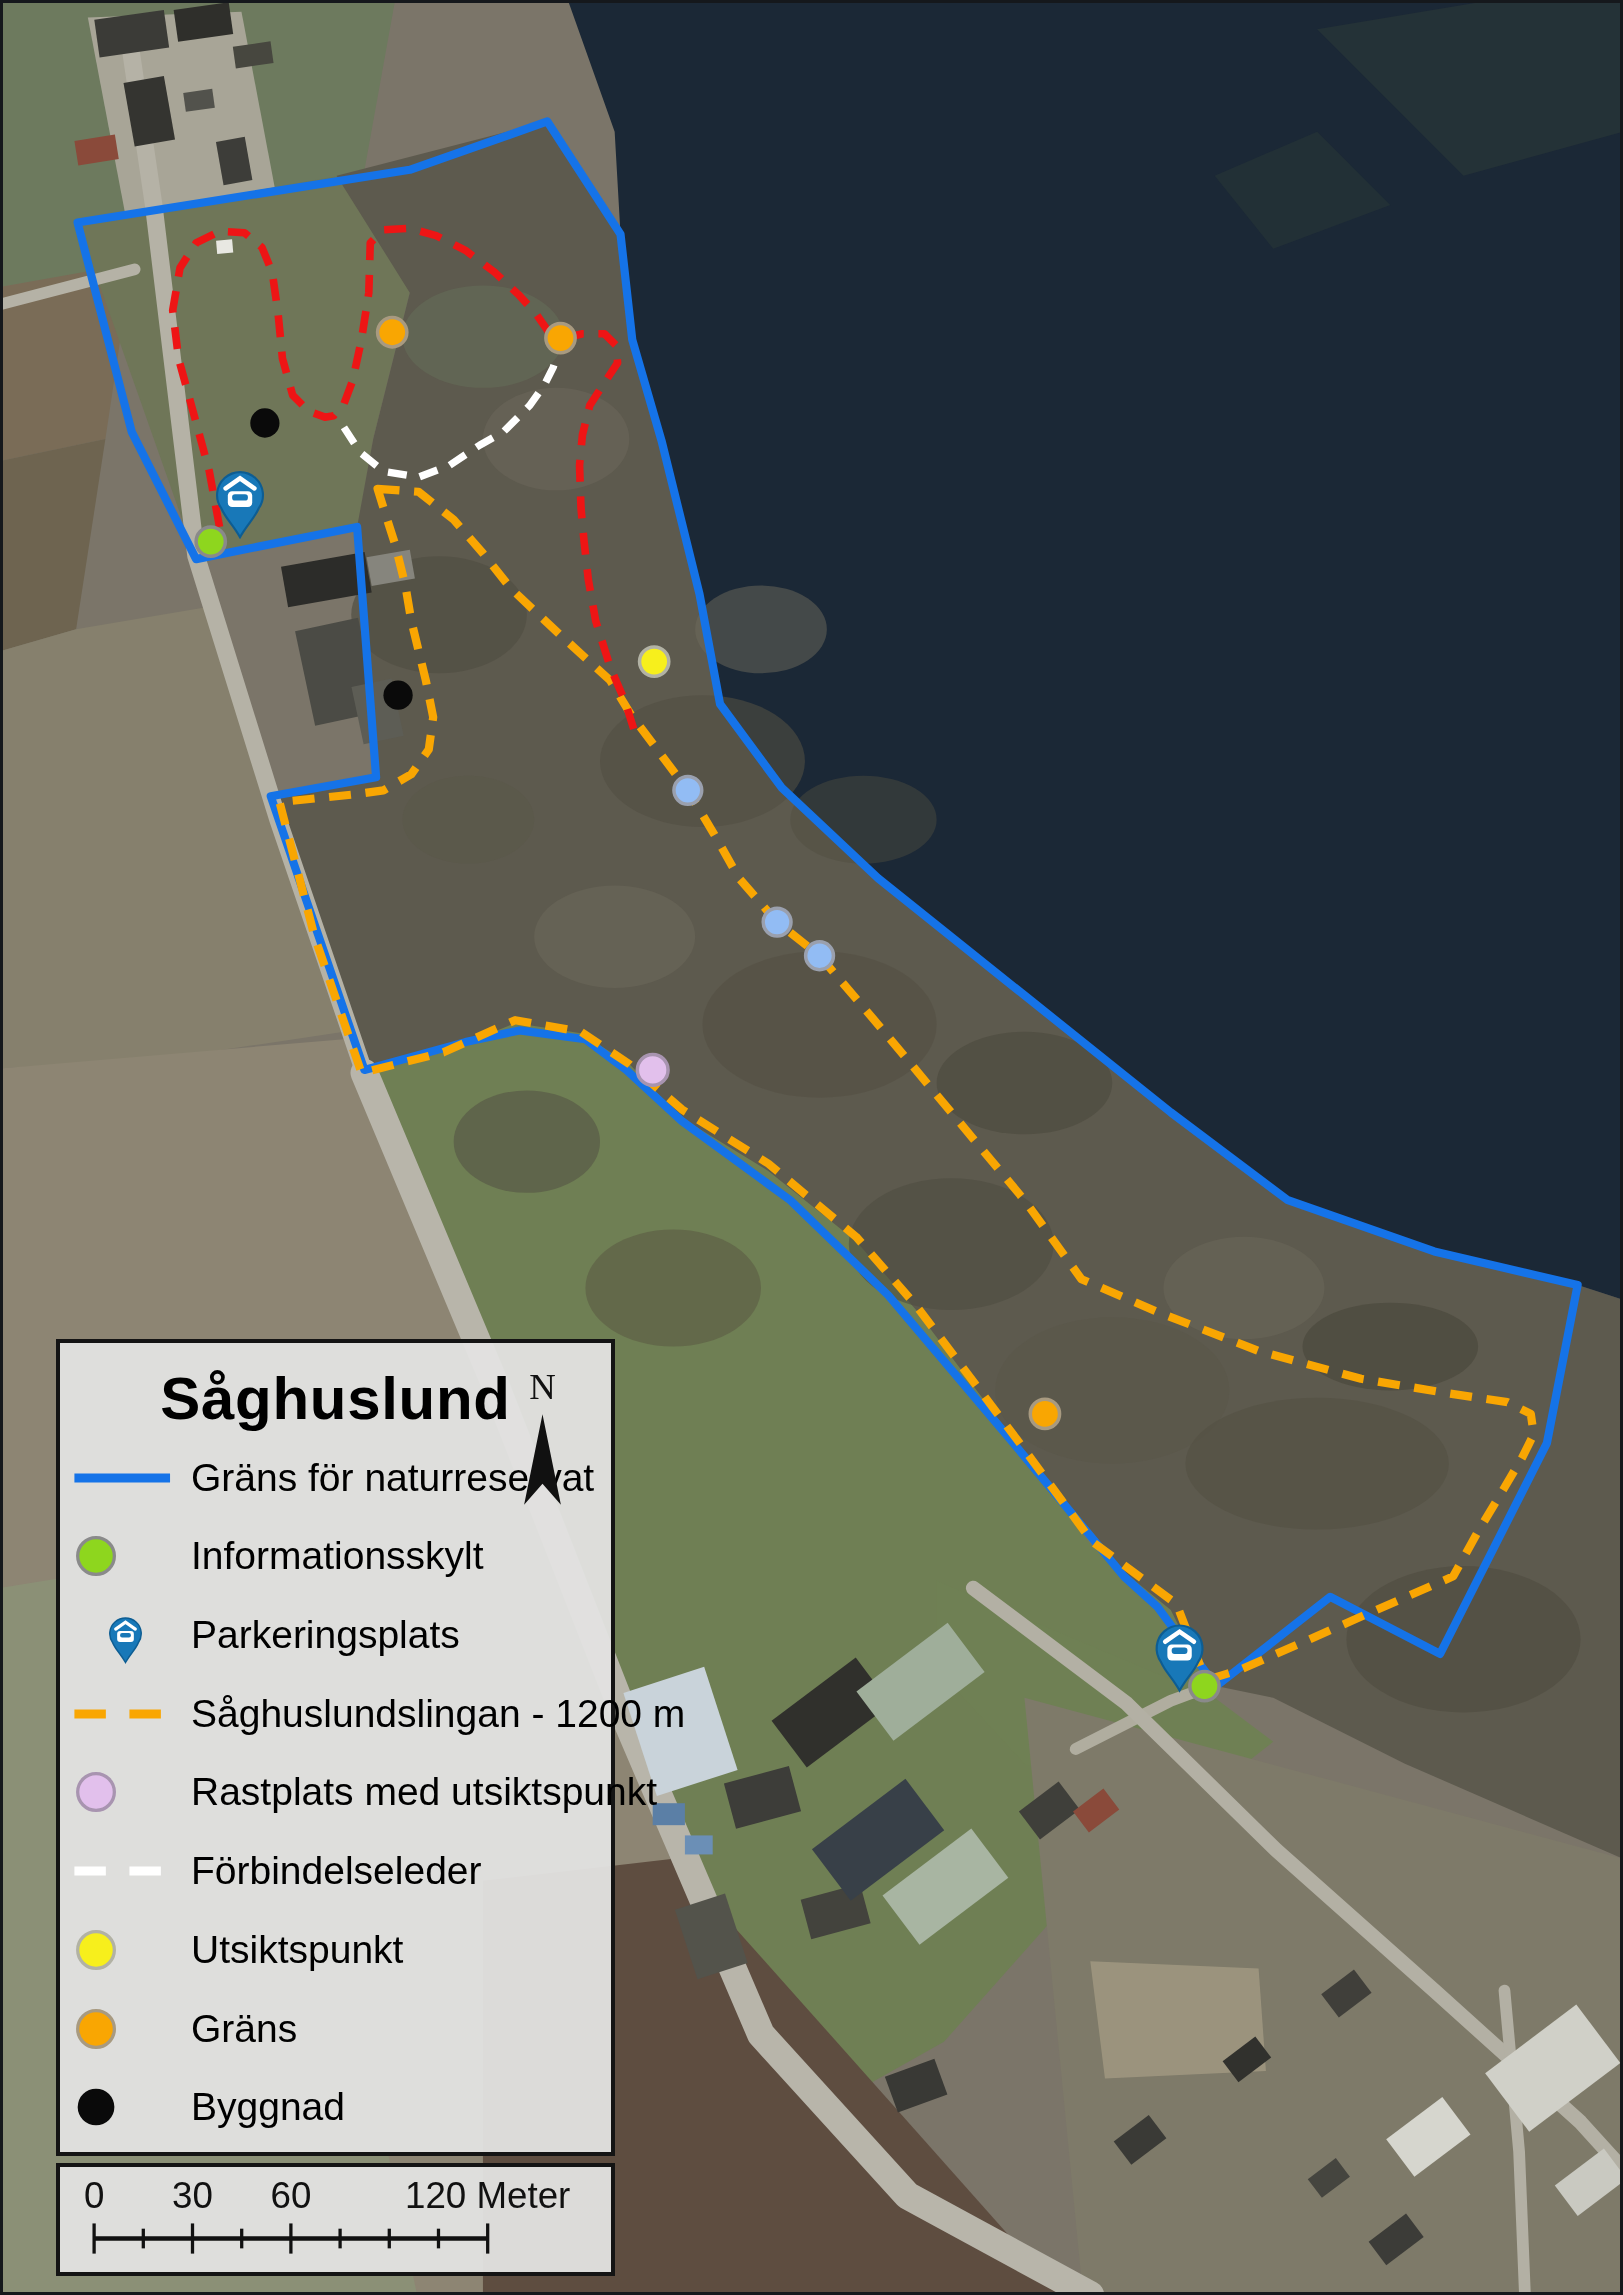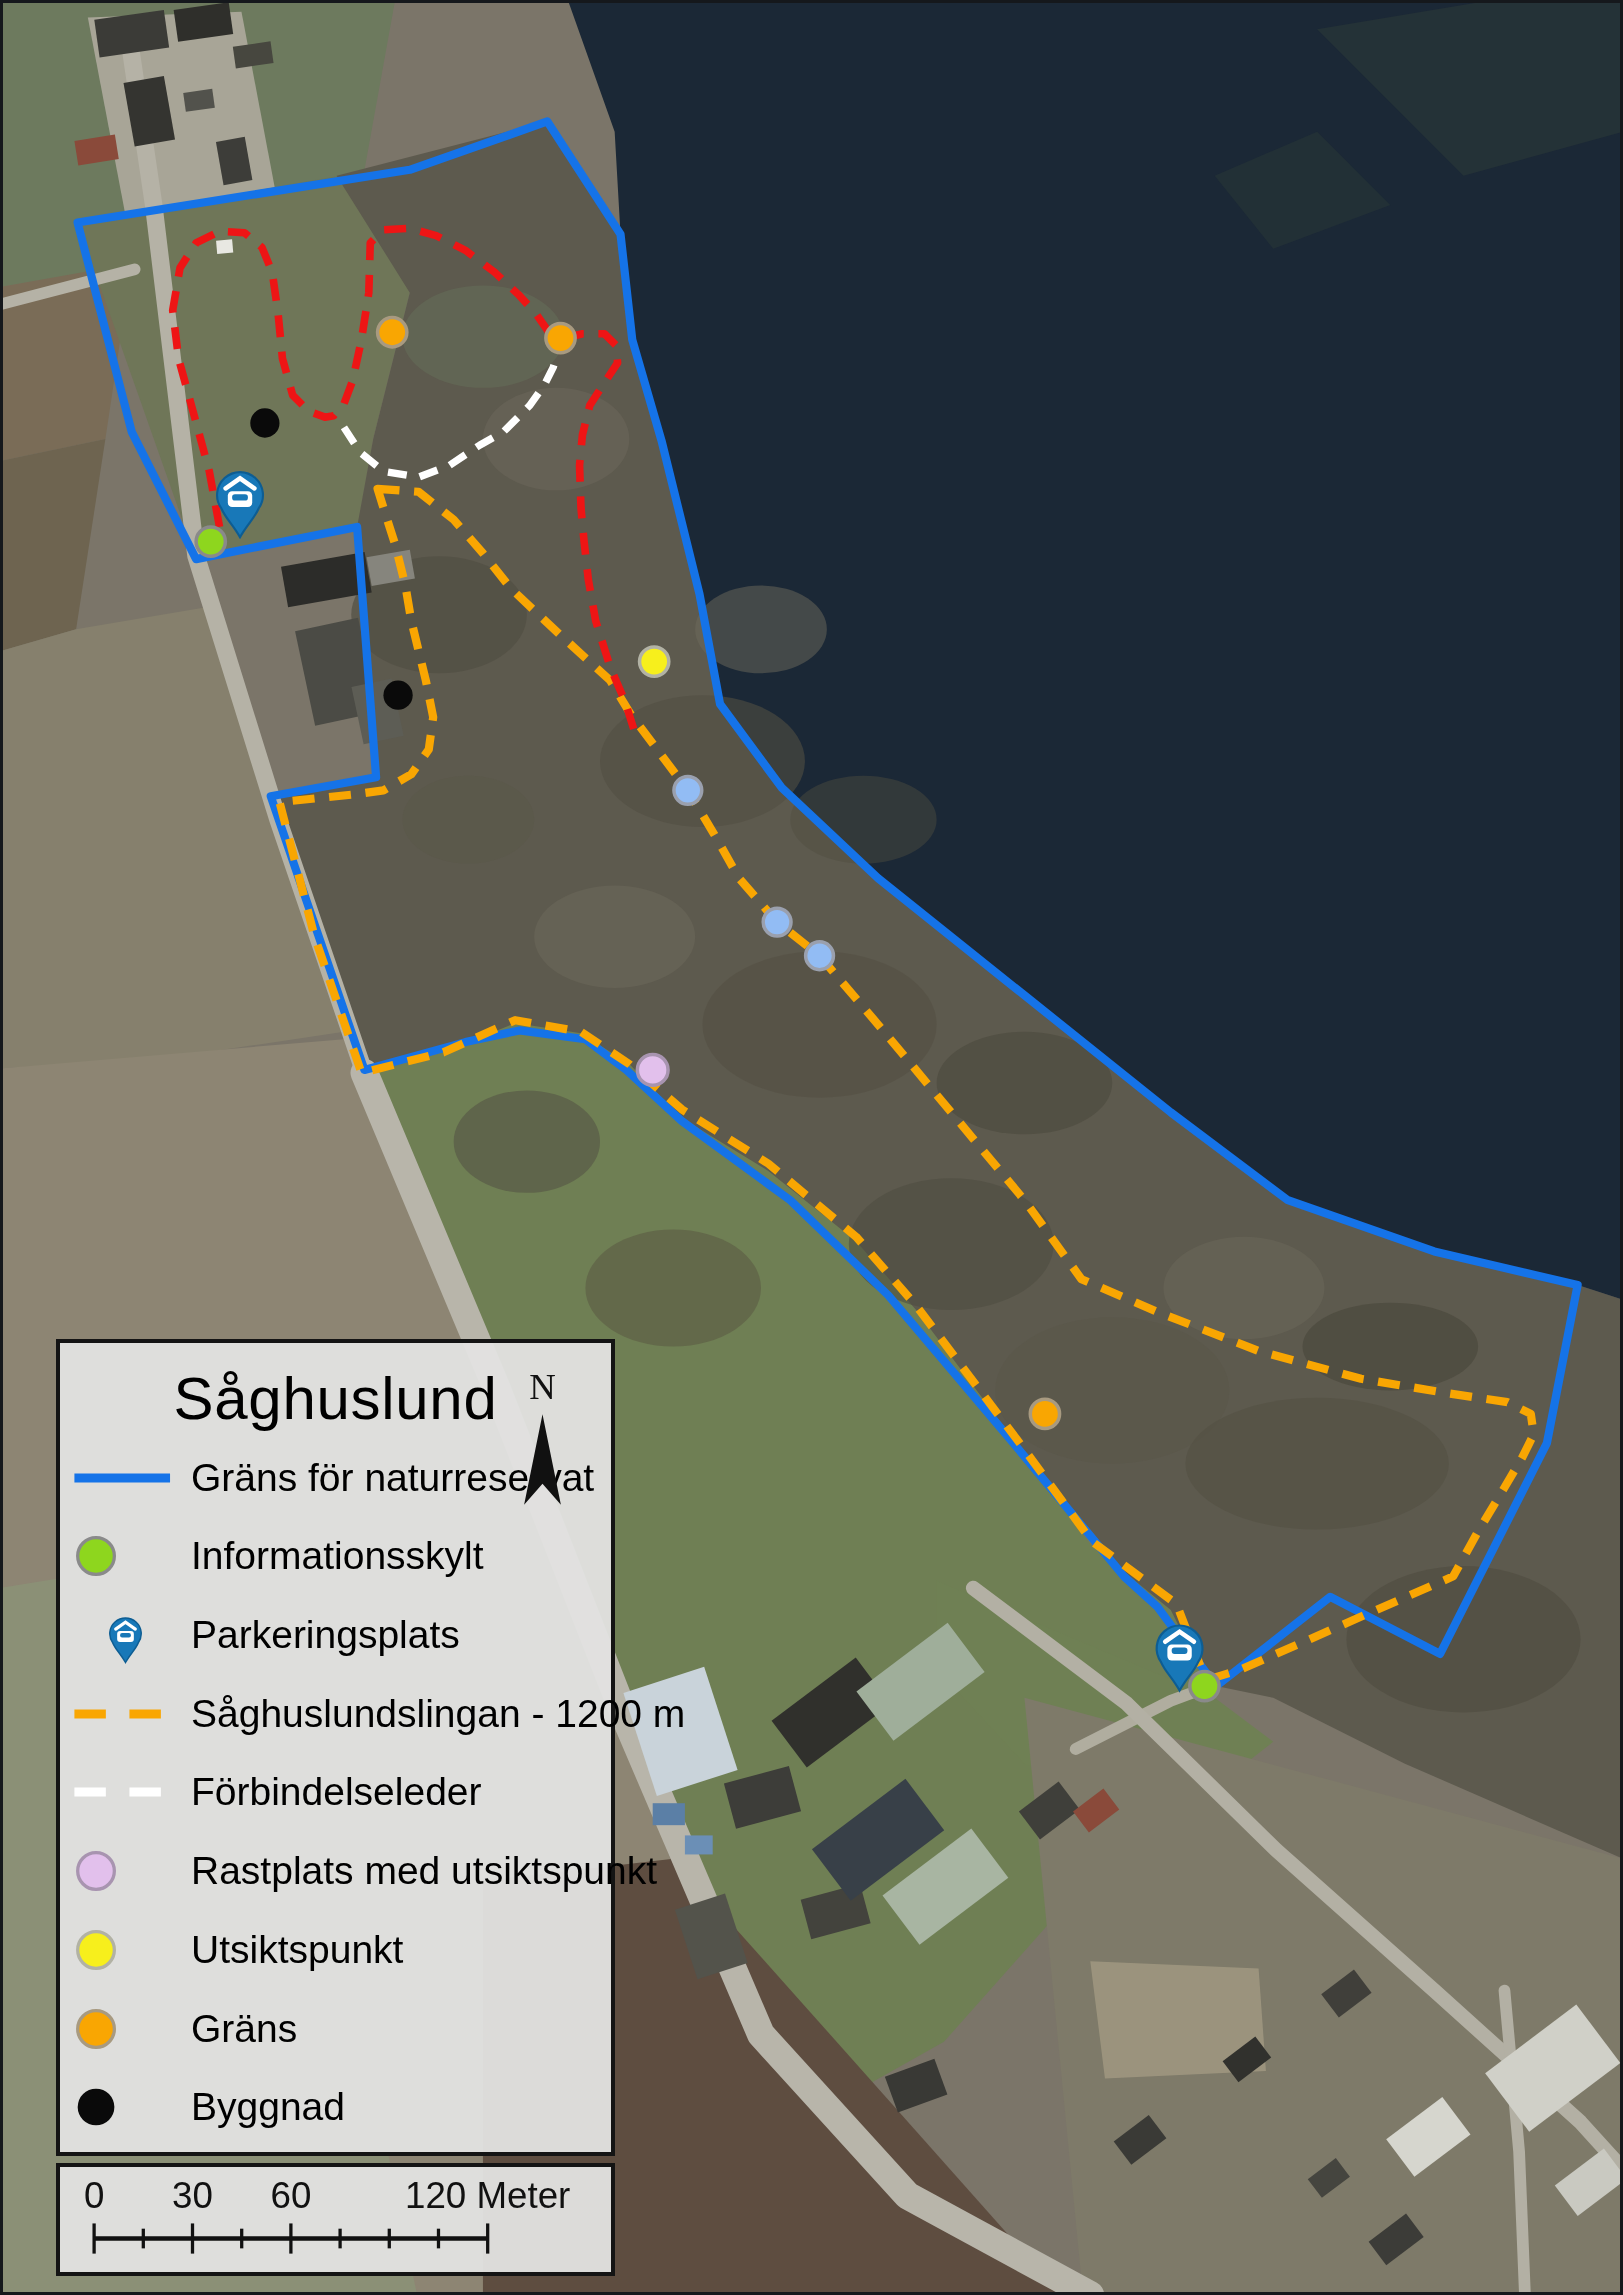--- a/index.html
+++ b/index.html
@@ -6,21 +6,21 @@
   .canvas{position:relative;width:1623px;height:2295px;overflow:hidden;
           background:#7b7569;font-family:"Liberation Sans",sans-serif;}
   .frame{position:absolute;inset:0;border:3.3px solid #15181c;box-sizing:border-box;
          pointer-events:none;z-index:50;}
   #mapsvg{position:absolute;left:0;top:0;width:1623px;height:2295px;display:block;}
 
   
   .legendbox{position:absolute;left:56px;top:1339px;width:559px;height:817px;
       background:rgba(227,227,225,0.95);border:4.6px solid #141414;box-sizing:border-box;
       z-index:10;display:flex;flex-direction:column;padding:6.5px 0 9.2px 0;}
-  .legendtitle{font-size:60px;font-weight:normal;color:#000;text-align:center;
+  .legendtitle{font-size:60px;font-weight:bold;color:#000;text-align:center;
       margin-top:14.4px;margin-bottom:11.8px;letter-spacing:0.7px;}
   .legendrows{flex:1;display:flex;flex-direction:column;justify-content:space-between;
       padding:3.9px 0 6.5px 0;}
   .lrow{display:flex;align-items:center;height:58px;}
   .lswatch{width:131px;height:58px;flex:0 0 131px;display:flex;align-items:center;justify-content:center;}
   .llabel{font-size:39px;color:#000;white-space:nowrap;}
   .northarrow{position:absolute;top:23.6px;right:29px;width:79px;height:151px;z-index:11;}
   .northarrow .nlet{font-family:"Liberation Serif",serif;font-size:56px;fill:#111;}
 
   
@@ -180,32 +180,32 @@
           <div class="lswatch">
             <svg viewBox="0 0 200 88" width="131" height="58">
               <line x1="22" y1="44" x2="168" y2="44" stroke="#f9a602" stroke-width="14" stroke-dasharray="48 36"></line>
             </svg>
           </div>
           <div class="llabel">Såghuslundslingan - 1200 m</div>
         </div>
         <div class="lrow">
           <div class="lswatch">
             <svg viewBox="0 0 200 88" width="131" height="58">
+              <circle cx="55" cy="44" r="28" fill="#e2c0ec" stroke="#a894b0" stroke-width="5"></circle>
+            </svg>
+          </div>
+          <div class="llabel">Rastplats med utsiktspunkt</div>
+        </div>
+        <div class="lrow">
+          <div class="lswatch">
+            <svg viewBox="0 0 200 88" width="131" height="58">
               <line x1="22" y1="44" x2="168" y2="44" stroke="#ffffff" stroke-width="14" stroke-dasharray="48 36"></line>
             </svg>
           </div>
           <div class="llabel">Förbindelseleder</div>
-        </div>
-        <div class="lrow">
-          <div class="lswatch">
-            <svg viewBox="0 0 200 88" width="131" height="58">
-              <circle cx="55" cy="44" r="28" fill="#e2c0ec" stroke="#a894b0" stroke-width="5"></circle>
-            </svg>
-          </div>
-          <div class="llabel">Rastplats med utsiktspunkt</div>
         </div>
         <div class="lrow">
           <div class="lswatch">
             <svg viewBox="0 0 200 88" width="131" height="58">
               <circle cx="55" cy="44" r="28" fill="#f7ef1c" stroke="#b2b2a4" stroke-width="5"></circle>
             </svg>
           </div>
           <div class="llabel">Utsiktspunkt</div>
         </div>
         <div class="lrow">

